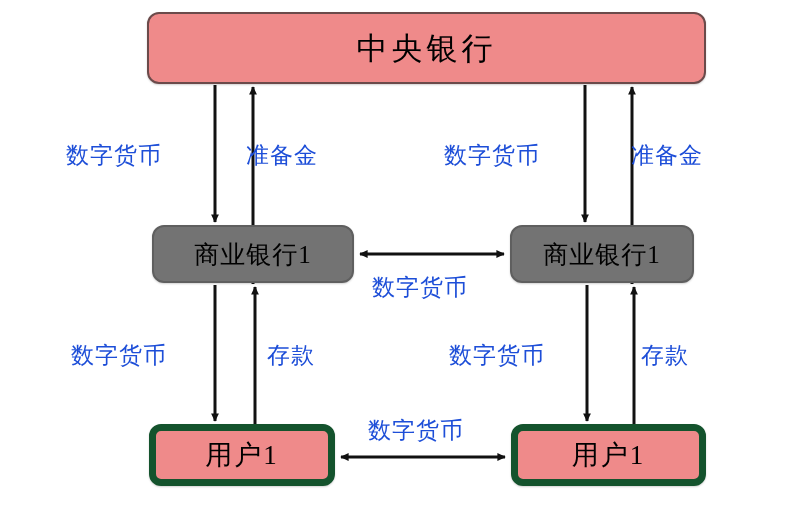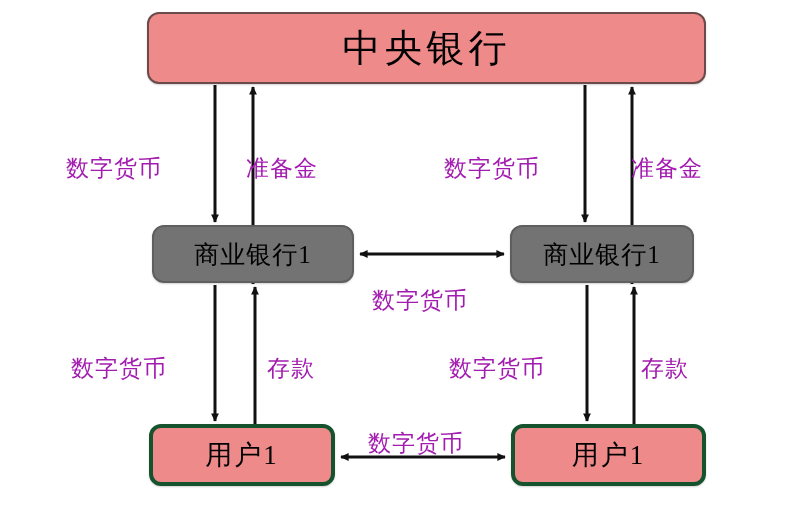--- a/index.html
+++ b/index.html
@@ -45,27 +45,27 @@
     border: 2px solid #6b4a4a;
     box-shadow: 0 1px 2px rgba(0,0,0,0.18);
   }
   .node.commercial {
     background: #737373;
     border: 2px solid #5f5f5f;
     box-shadow: 0 1px 2px rgba(0,0,0,0.18);
   }
   .node.user {
     background: #ef8a8a;
-    border: 4px solid #14532d;
+    border: 7px solid #14532d;
     box-shadow: 0 1px 2px rgba(0,0,0,0.18);
     justify-content: center;
   }
   #node-central {
     left: 147px; top: 12px; width: 559px; height: 72px;
-    font-size: 38px;
+    font-size: 31px;
     letter-spacing: 4px;
   }
   #node-bank-left {
     left: 152px; top: 225px; width: 202px; height: 58px;
     font-size: 25px;
     letter-spacing: 1px;
   }
   #node-bank-right {
     left: 510px; top: 225px; width: 184px; height: 58px;
     font-size: 25px;
@@ -77,25 +77,24 @@
     letter-spacing: 2px;
   }
   #node-user-right {
     left: 511px; top: 424px; width: 195px; height: 62px;
     font-size: 27px;
     letter-spacing: 2px;
   }
   .edge-label {
     position: absolute;
     font-size: 23px;
-    color: #a21caf;
+    color: #1d4ed8;
     white-space: nowrap;
     letter-spacing: 1px;
     z-index: 4;
-    margin-top: 13px;
   }
   #lbl-cb-left-down   { left: 66px;  top: 140px; }
   #lbl-cb-left-up     { left: 246px; top: 140px; }
   #lbl-cb-right-down  { left: 444px; top: 140px; }
   #lbl-cb-right-up    { left: 631px; top: 140px; }
   #lbl-bank-bank      { left: 372px; top: 272px; }
   #lbl-bu-left-down   { left: 71px;  top: 340px; }
   #lbl-bu-left-up     { left: 267px; top: 340px; }
   #lbl-bu-right-down  { left: 449px; top: 340px; }
   #lbl-bu-right-up    { left: 641px; top: 340px; }

